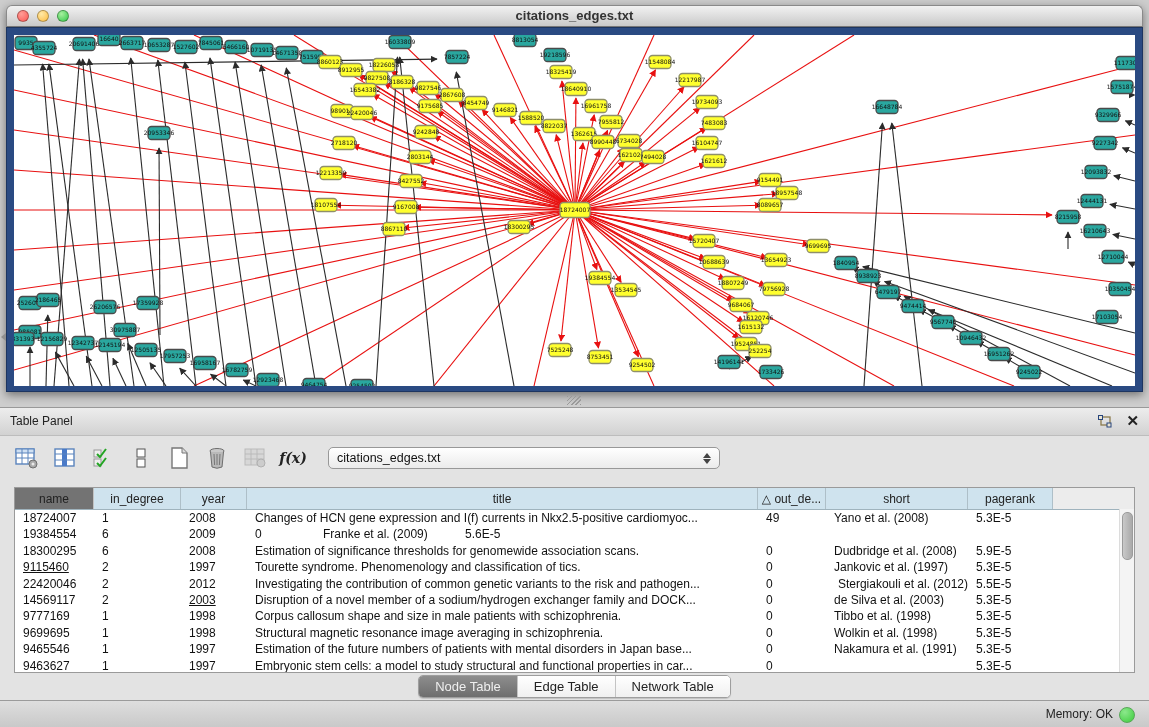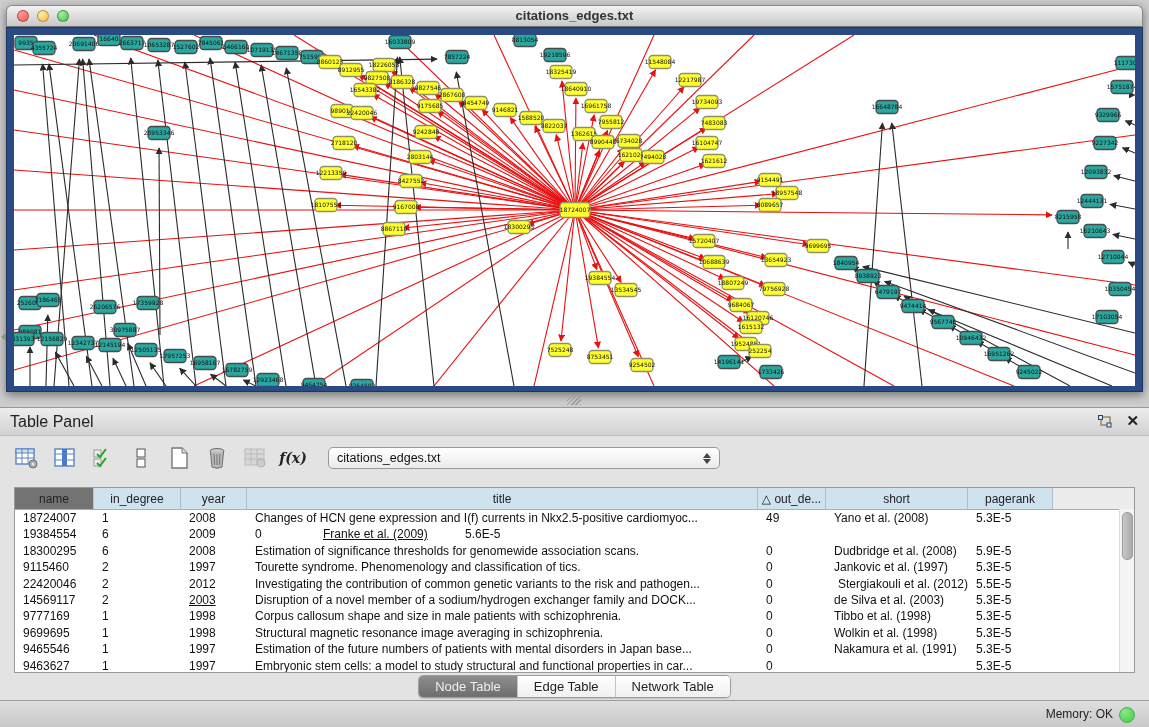--- a/index.html
+++ b/index.html
@@ -17,21 +17,21 @@
   .canvas{width:1121px;height:351px;background:#fff;display:block}
   .er{stroke:#e81010;stroke-width:1.1;fill:none}
   .ek{stroke:#2b2b2b;stroke-width:1.1;fill:none}
   .node-label{font-family:"DejaVu Sans",sans-serif;font-size:6px;fill:#111}
   
   .grip{position:absolute;left:567px;top:396px;width:14px;height:9px;background:repeating-linear-gradient(135deg,#9a9a9a 0 1px,transparent 1px 3px)}
   .edge-marker{position:absolute;left:1px;top:333px;width:0;height:0;border-top:4px solid transparent;border-bottom:4px solid transparent;border-right:5px solid #8f8f8f}
   
   .table-panel{position:absolute;left:0;top:407px;width:1149px;height:293px;background:#e3e3e3;border-top:1px solid #999;box-sizing:border-box}
   .panel-header{height:27px;background:linear-gradient(#ededed,#d2d2d2);border-bottom:1px solid #bdbdbd;position:relative}
-  .panel-title{position:absolute;left:10px;top:0;line-height:27px;font-size:16px;color:#222}
+  .panel-title{position:absolute;left:10px;top:0;line-height:27px;font-size:12px;color:#222}
   .panel-hicons{position:absolute;right:10px;top:5px;display:flex;gap:14px;align-items:center}
   .float-ic svg{display:block}
   .close-ic{font-size:15px;font-weight:bold;color:#222;line-height:16px;cursor:default}
   .toolbar{height:44px;display:flex;align-items:center;padding-left:14px;gap:12px}
   .tbtn{width:26px;height:26px;display:flex;align-items:center;justify-content:center}
   .fx{font-family:"DejaVu Serif",serif;font-style:italic;font-weight:bold;font-size:14px;color:#222}
   .dropdown{margin-left:10px;width:392px;height:22px;background:linear-gradient(#ffffff,#ebebeb);border:1px solid #989898;border-radius:5px;display:flex;align-items:center;padding:0 8px;box-sizing:border-box;font-size:12.5px;color:#111}
   .dd-label{flex:1}
   .dd-arrows{display:flex;flex-direction:column;gap:1px;align-items:center}
   .dd-arrows i{display:block;width:0;height:0;border-left:4px solid transparent;border-right:4px solid transparent}
@@ -790,34 +790,34 @@
           <div class="td" style="width: 511px;">Changes of HCN gene expression and I(f) currents in Nkx2.5-positive cardiomyoc...</div>
           <div class="td" style="width: 68px;">49</div>
           <div class="td" style="width: 142px;">Yano et al. (2008)</div>
           <div class="td" style="width: 85px;">5.3E-5</div>
         </div>
         <div class="tr">
           <div class="td" style="width: 79px;">19384554</div>
           <div class="td" style="width: 87px;">6</div>
           <div class="td" style="width: 66px;">2009</div>
           <div class="td" style="width: 68px;">0</div>
-          <div class="td" style="width: 142px; text-decoration: underline;">Franke et al. (2009)</div>
+          <div class="td" style="width: 142px;">Franke et al. (2009)</div>
           <div class="td" style="width: 85px;">5.6E-5</div>
         </div>
         <div class="tr">
           <div class="td" style="width: 79px;">18300295</div>
           <div class="td" style="width: 87px;">6</div>
           <div class="td" style="width: 66px;">2008</div>
           <div class="td" style="width: 511px;">Estimation of significance thresholds for genomewide association scans.</div>
           <div class="td" style="width: 68px;">0</div>
           <div class="td" style="width: 142px;">Dudbridge et al. (2008)</div>
           <div class="td" style="width: 85px;">5.9E-5</div>
         </div>
         <div class="tr">
-          <div class="td" style="width: 79px;">9115460</div>
+          <div class="td" style="width: 79px; text-decoration: underline;">9115460</div>
           <div class="td" style="width: 87px;">2</div>
           <div class="td" style="width: 66px;">1997</div>
           <div class="td" style="width: 511px;">Tourette syndrome. Phenomenology and classification of tics.</div>
           <div class="td" style="width: 68px;">0</div>
           <div class="td" style="width: 142px;">Jankovic et al. (1997)</div>
           <div class="td" style="width: 85px;">5.3E-5</div>
         </div>
         <div class="tr">
           <div class="td" style="width: 79px;">22420046</div>
           <div class="td" style="width: 87px;">2</div>

